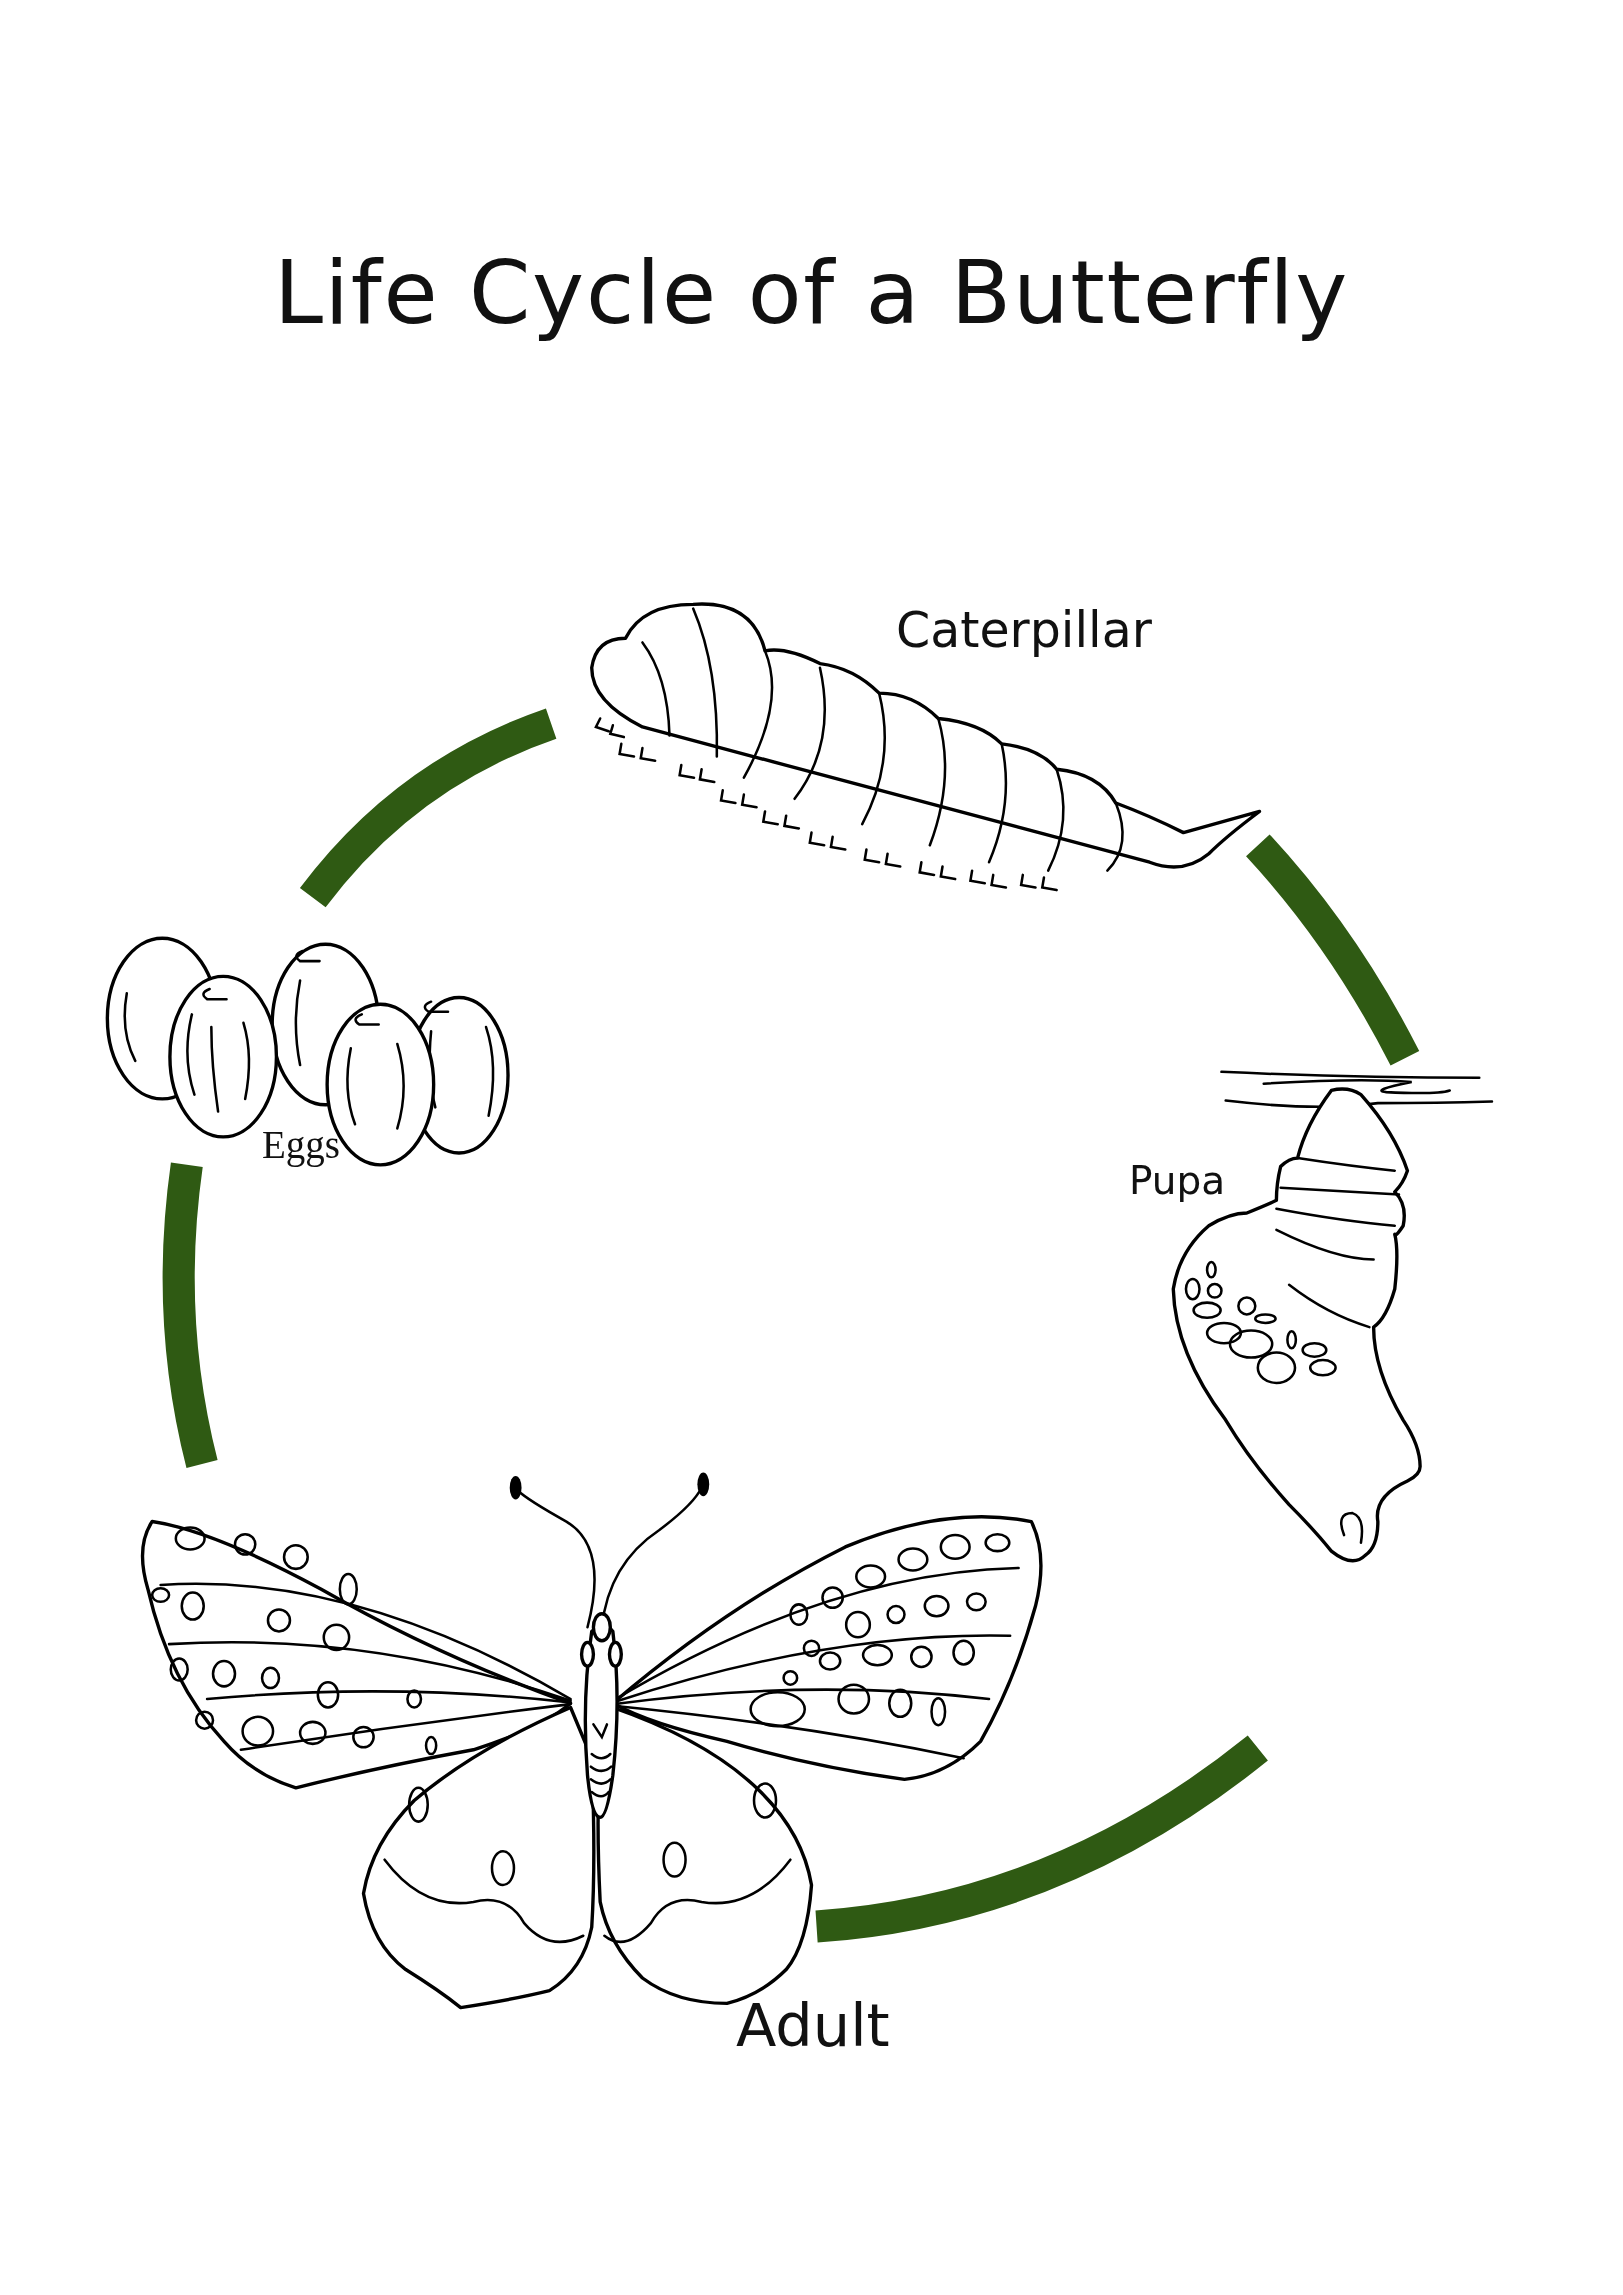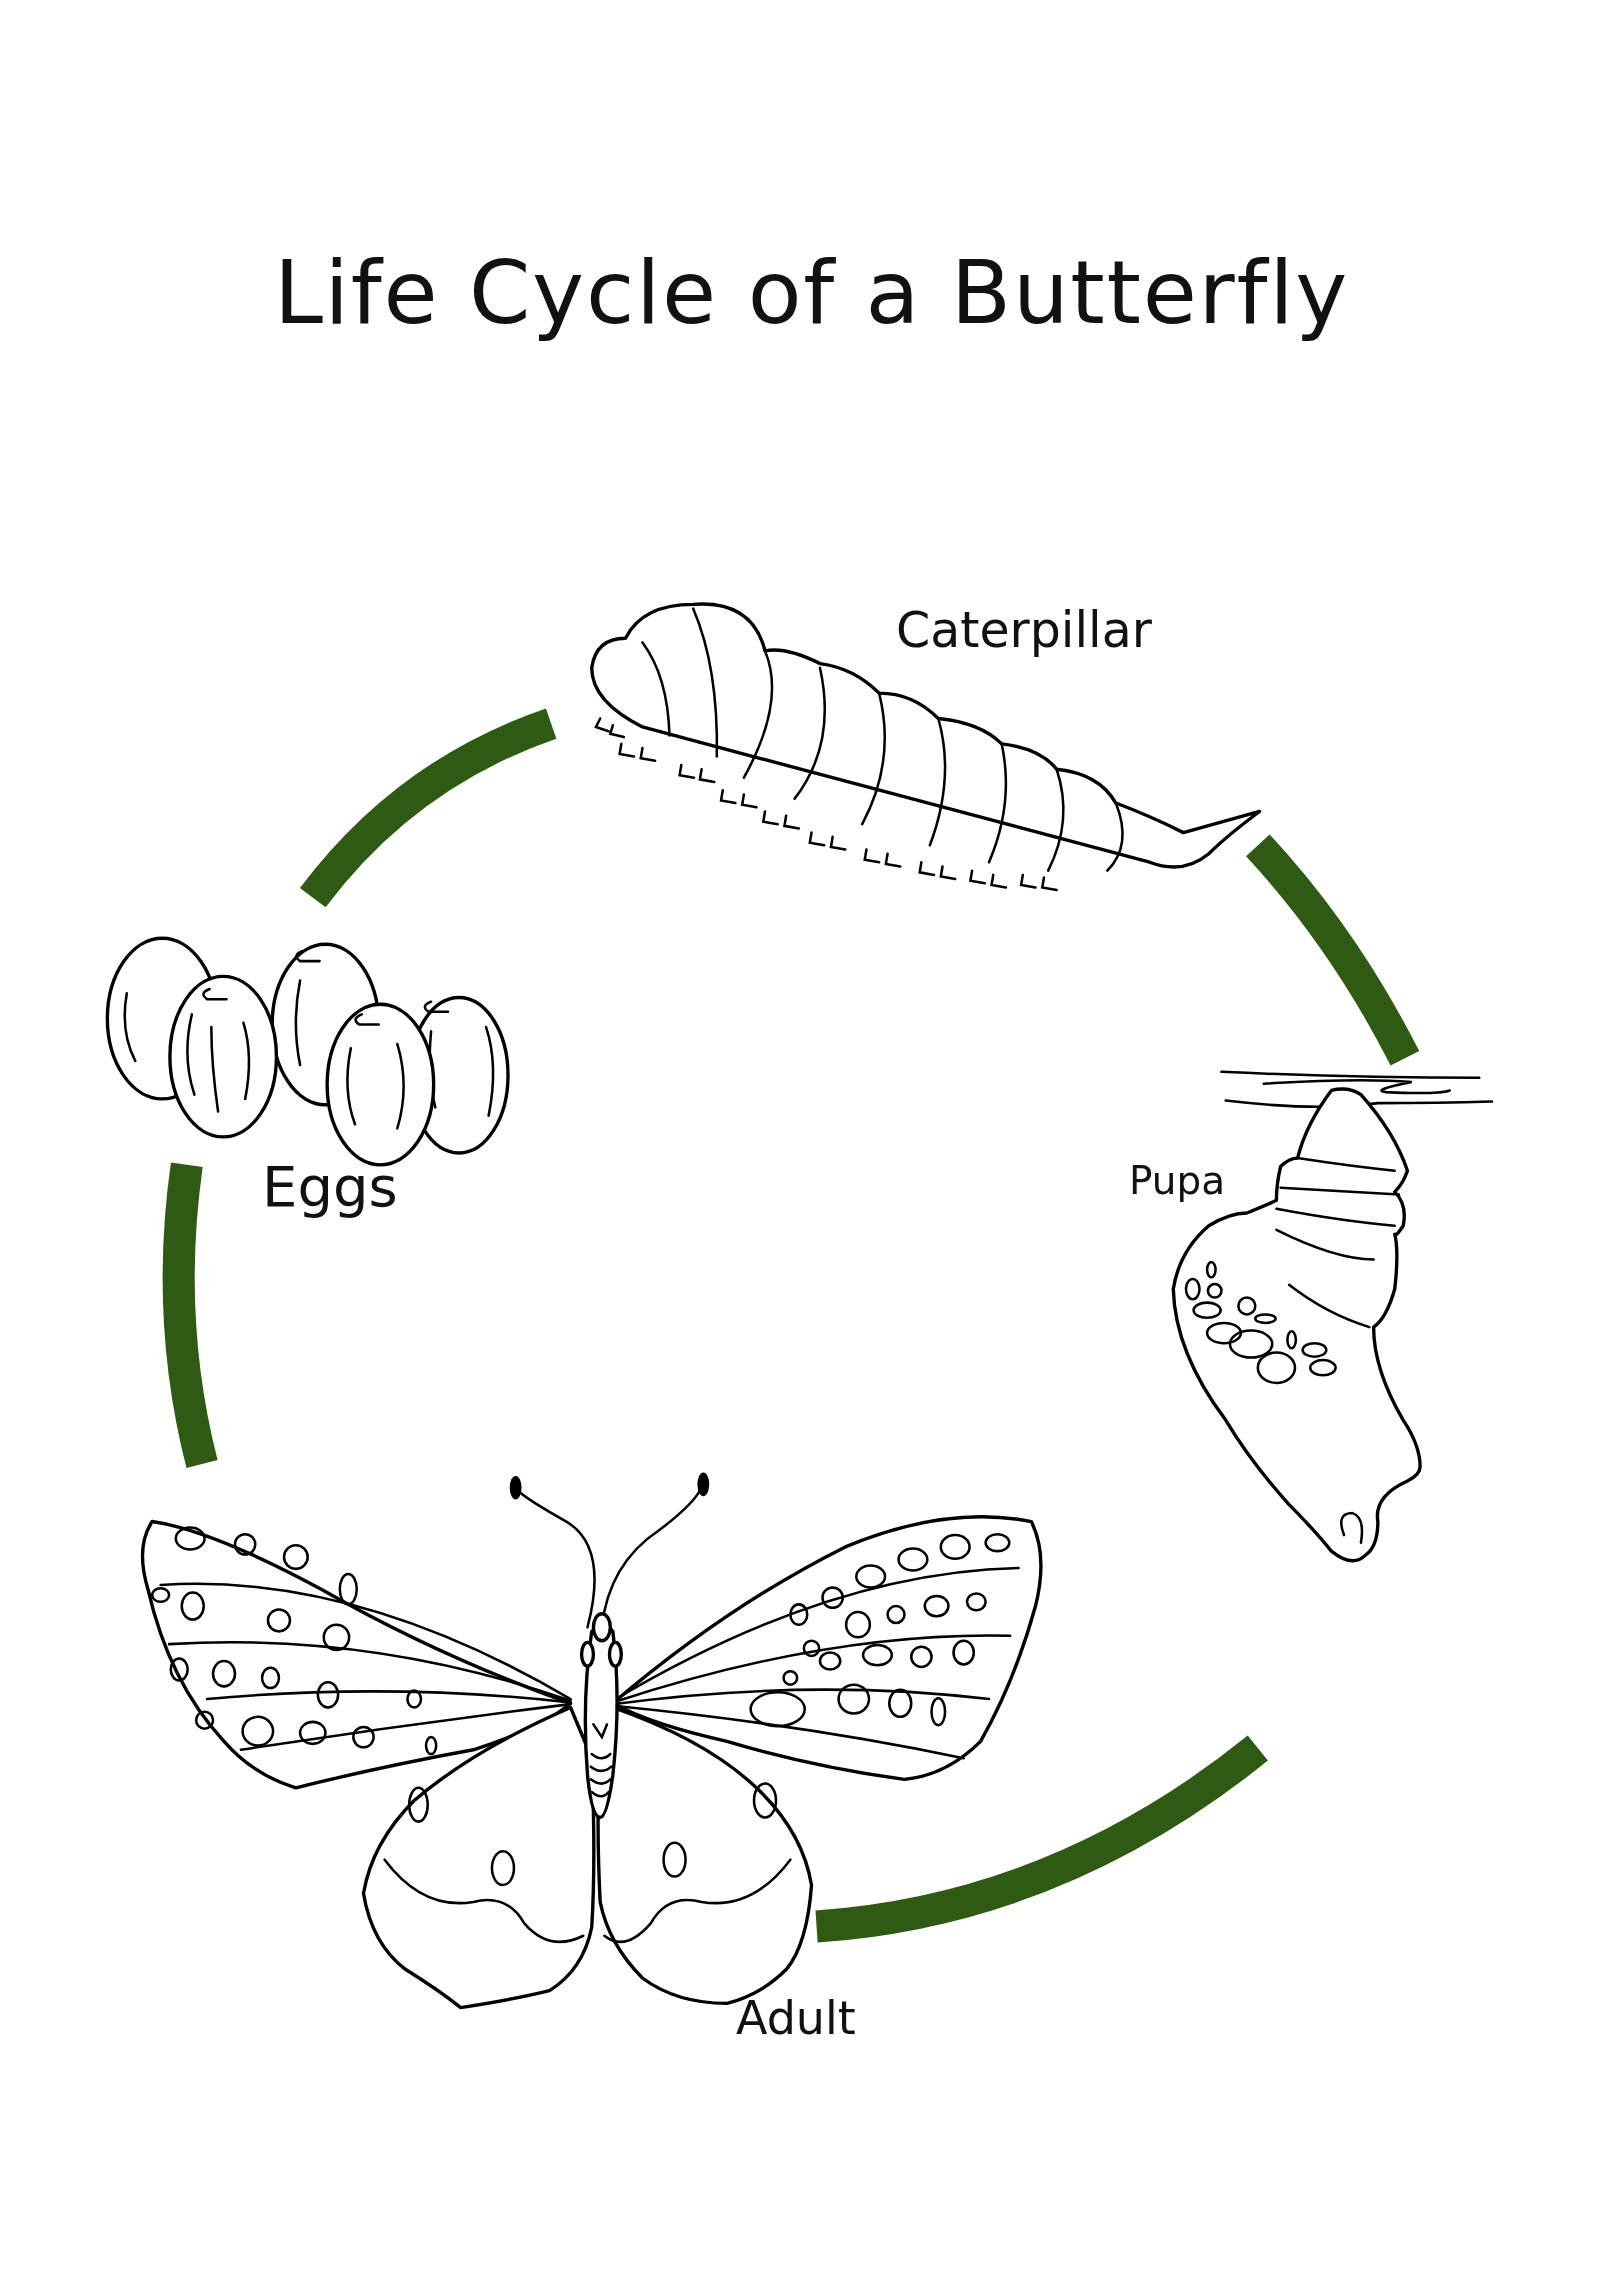--- a/index.html
+++ b/index.html
@@ -3,22 +3,22 @@
   <meta charset="utf-8">
   <style>
     html, body { margin: 0; padding: 0; background: #ffffff; }
     body { width: 1623px; height: 2295px; position: relative; overflow: hidden;
            font-family: "DejaVu Sans", sans-serif; color: #111; }
     .title { position: absolute; left: 0; top: 241px; width: 1623px; text-align: center;
              font-size: 88px; letter-spacing: 1.7px; font-weight: normal; }
     .label { position: absolute; white-space: nowrap; }
     .lbl-cat { left: 896px; top: 602px; font-size: 49px; }
     .lbl-pupa { left: 1129px; top: 1158px; font-size: 39px; }
-    .lbl-eggs { left: 262px; top: 1154px; font-size: 56px; }
-    .lbl-adult { left: 736px; top: 1991px; font-size: 46px; }
+    .lbl-eggs { left: 262px; top: 1122px; font-size: 39px; font-family: Liberation Serif, serif; }
+    .lbl-adult { left: 736px; top: 1991px; font-size: 59px; }
     svg.art { position: absolute; left: 0; top: 0; }
     .ink { fill: #fff; stroke: #000; stroke-width: 4; stroke-linejoin: round; stroke-linecap: round; }
     .ink-thin { fill: none; stroke: #000; stroke-width: 3; stroke-linecap: round; }
     .arc { fill: none; stroke-width: 38; stroke-linecap: butt; }
   </style>
 </head>
 <body>
 
 <div class="title">Life Cycle of a Butterfly</div>
 

